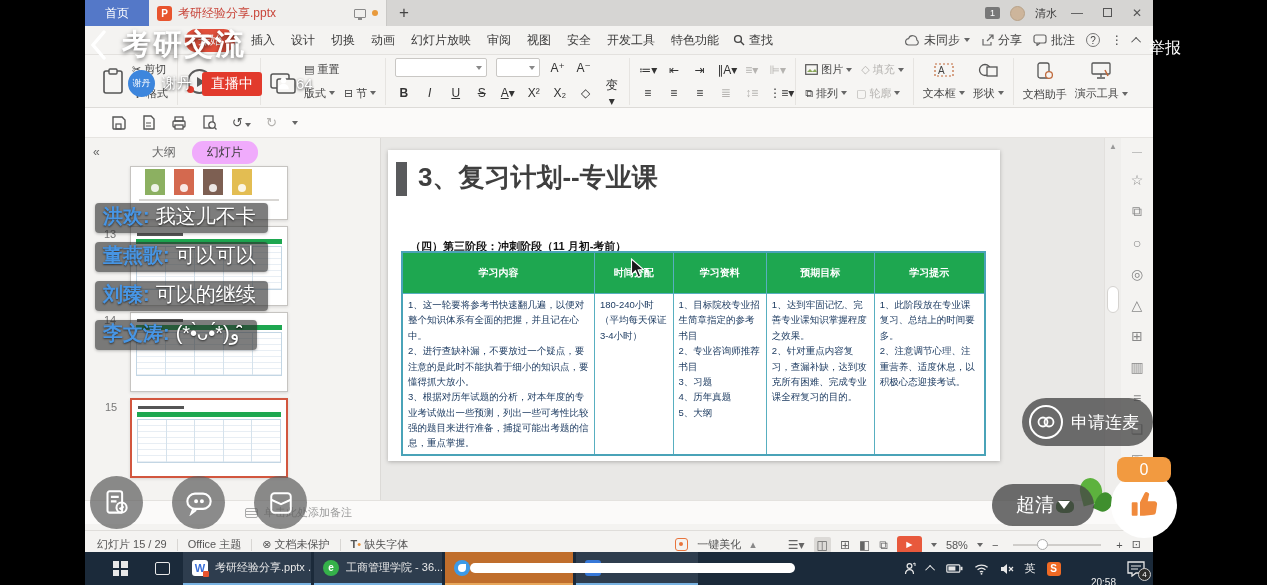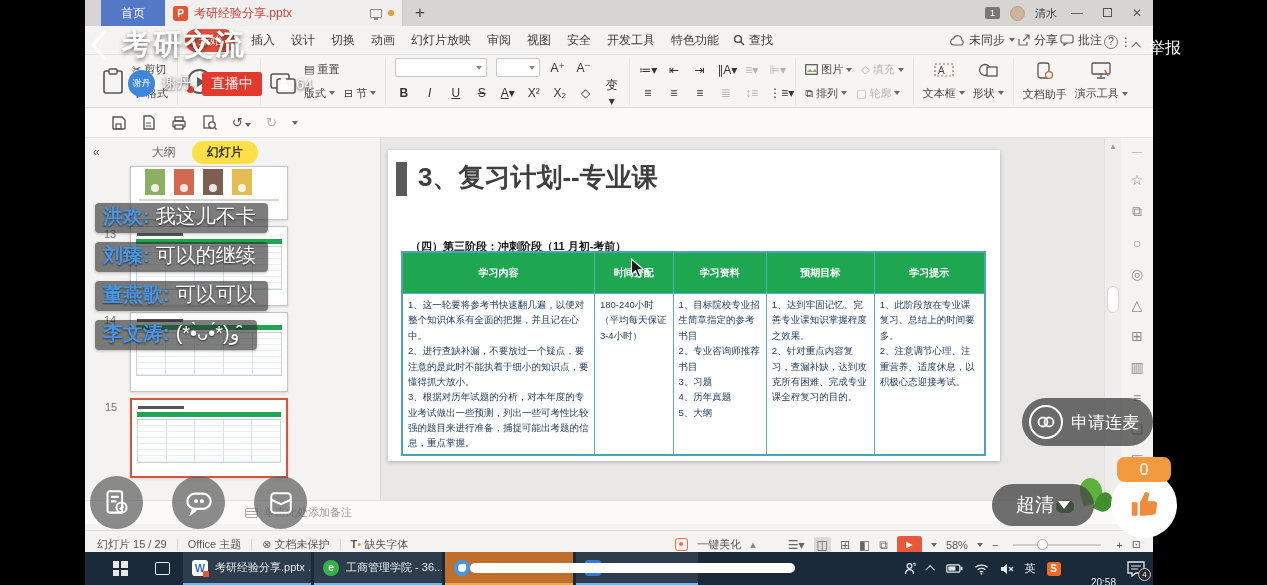--- a/index.html
+++ b/index.html
@@ -4,40 +4,40 @@
 <style>
   * { box-sizing: border-box; margin: 0; padding: 0; }
   body { background:#000; font-family:"Liberation Sans","DejaVu Sans",sans-serif; }
   .stage { position:relative; width:1267px; height:585px; background:#000; overflow:hidden; }
 
   
   .app { position:absolute; left:85px; top:0; width:1068px; height:585px; background:#f4f3f1; }
 
   
   .tabbar { position:absolute; left:0; top:0; right:0; height:26px; background:#d6d5d3; display:flex; align-items:stretch; }
-  .tab-home { margin-left:16px; width:64px; background:#5478c8; color:#fff; font-size:12px; display:flex; align-items:center; justify-content:center; }
+  .tab-home { width:64px; background:#5478c8; color:#fff; font-size:12px; display:flex; align-items:center; justify-content:center; }
   .tab-doc { width:238px; background:#f0efed; display:flex; align-items:center; gap:6px; padding:0 8px; font-size:12px; color:#c8453a; border-right:1px solid #c9c8c6; }
   .p-icon { width:15px; height:15px; background:#e8542e; border-radius:3px; color:#fff; font-size:10px; font-weight:bold; display:flex; align-items:center; justify-content:center; flex:0 0 auto; }
   .tab-doc-label { white-space:nowrap; overflow:hidden; flex:1; }
   .mon-ic { width:12px; height:9px; border:1px solid #8a8a8a; border-radius:1px; position:relative; flex:0 0 auto;}
   .mon-ic::after { content:''; position:absolute; left:3px; bottom:-3px; width:4px; height:2px; background:#8a8a8a; }
   .dot-orange { width:6px; height:6px; border-radius:50%; background:#e89a3c; flex:0 0 auto; }
   .tab-add { width:34px; font-size:17px; color:#444; display:flex; align-items:center; justify-content:center; }
   .titlebar-right { margin-left:auto; display:flex; align-items:center; gap:10px; padding-right:6px; font-size:11px; color:#333; }
   .badge-count { background:#787878; color:#fff; border-radius:2px; font-size:9px; padding:1px 5px; }
   .avatar-mini { width:15px; height:15px; border-radius:50%; background:#cdb59b; border:1px solid #b8a288; }
   .winbtn { color:#555; font-size:12px; width:20px; text-align:center; }
   .winbtn-box { width:9px; height:9px; border:1px solid #555; display:inline-block; }
 
   
   .ribbontabs { position:absolute; top:26px; left:0; right:0; height:29px; background:#f4f3f1; border-bottom:1px solid #e3e1de; display:flex; align-items:center; font-size:12px; color:#3a3a3a; }
   .rtab { margin:0 8px; white-space:nowrap; }
   .rtab-active { background:#e2503c; color:#fff; border-radius:12px; padding:3px 13px; margin-left:100px; }
   .rfind { display:flex; align-items:center; gap:4px; margin-left:6px; white-space:nowrap; }
-  .ribbon-right { margin-left:auto; display:flex; align-items:flex-end; gap:2px; padding-right:12px; color:#444; white-space:nowrap; }
+  .ribbon-right { margin-left:auto; display:flex; align-items:center; gap:11px; padding-right:12px; color:#444; white-space:nowrap; }
   .rr-item { display:flex; align-items:center; gap:4px; }
   .caret-dn { width:0; height:0; border-left:3px solid transparent; border-right:3px solid transparent; border-top:4px solid #666; display:inline-block; }
   .qmark { width:14px; height:14px; border:1px solid #777; border-radius:50%; font-size:10px; display:flex; align-items:center; justify-content:center; }
   .chev-up { width:7px; height:7px; border-left:1.5px solid #555; border-top:1.5px solid #555; transform:rotate(45deg) translateY(2px); display:inline-block; }
 
   
   .toolbar { position:absolute; top:55px; left:0; right:0; height:53px; background:#f6f5f3; border-bottom:1px solid #dddbd8; display:flex; align-items:stretch; padding:3px 0 2px 8px; font-size:11px; color:#444; }
   .tgroup { display:flex; align-items:center; gap:8px; padding:0 9px; border-right:1px solid #e6e4e1; }
   .tcol { display:flex; flex-direction:column; justify-content:space-around; height:100%; }
   .trow { display:flex; gap:9px; align-items:center; }
@@ -51,21 +51,21 @@
   .playcircle .reddot { position:absolute; left:-2px; bottom:-1px; width:7px; height:7px; border-radius:50%; background:#e23a2c; }
   .gray { color:#b5b3b0; }
 
   
   .quickbar { position:absolute; top:108px; left:0; right:0; height:30px; background:#fbfaf9; border-bottom:1px solid #e6e4e1; display:flex; align-items:center; gap:15px; padding-left:26px; color:#555; font-size:13px; }
 
   
   .main { position:absolute; top:138px; left:0; right:0; bottom:85px; background:#e9e8e6; display:flex; }
   .panel { width:296px; background:#f4f3f1; border-right:1px solid #dcdad7; position:relative; }
   .panel-head { height:28px; display:flex; align-items:center; gap:16px; padding-left:8px; font-size:12px; color:#666; }
-  .pill-slides { background:#fde047; border-radius:11px; padding:3px 15px; color:#3a3a3a;font-weight:bold; }
+  .pill-slides { background:#f0abfc; border-radius:11px; padding:3px 15px; color:#3a3a3a; }
   .thumbs { position:absolute; left:45px; top:28px; width:158px; }
   .thumb { position:relative; background:#fff; border:1px solid #c6c4c1; box-shadow:0 1px 3px rgba(0,0,0,.12); margin-bottom:6px; }
   .thumb-num { position:absolute; left:-27px; top:1px; font-size:11px; color:#777; }
   .thumb.current { border:2px solid #d2563e; }
   .ribbons { display:flex; gap:9px; padding:2px 0 0 14px; }
   .ribbon { width:20px; height:26px; position:relative; }
   .ribbon::after { content:''; position:absolute; left:6px; bottom:3px; width:8px; height:8px; border-radius:50%; background:rgba(255,255,255,.85); }
   .mini-title { width:46px; height:3px; background:#555; margin:6px 0 3px 6px; }
   .mini-band { height:5px; background:#1ea750; margin:0 5px; }
   .mini-grid { margin:2px 5px 5px; height:44px; border:1px solid #c3d6e4; display:flex; }
@@ -633,22 +633,22 @@
       <svg width="15" height="15" viewBox="0 0 24 24" fill="#fff">
           <circle cx="12" cy="7" r="4.5"></circle>
           <path d="M3.5 21c0-4.7 3.8-8.5 8.5-8.5s8.5 3.8 8.5 8.5z"></path>
         </svg>
       <span>64</span>
     </span>
   </div>
 
   <div class="chat">
     <div class="chat-item"><span class="chat-name">洪欢</span><span class="chat-name">:</span><span class="chat-text">我这儿不卡</span></div>
+    <div class="chat-item"><span class="chat-name">董燕歌</span><span class="chat-name">:</span><span class="chat-text">可以可以</span></div>
     <div class="chat-item"><span class="chat-name">刘臻</span><span class="chat-name">:</span><span class="chat-text">可以的继续</span></div>
-    <div class="chat-item"><span class="chat-name">董燕歌</span><span class="chat-name">:</span><span class="chat-text">可以可以</span></div>
     <div class="chat-item"><span class="chat-name">李文涛</span><span class="chat-name">:</span><span class="chat-text">(*•̀ᴗ•́*)و ̑̑</span></div>
   </div>
 
   <div class="ov-circles">
     <div class="ov-circle">
       <svg width="27" height="27" viewBox="0 0 24 24" fill="none" stroke="#fff" stroke-width="1.8">
           <rect x="4" y="2" width="13" height="19" rx="2"></rect>
           <path d="M7 7h7M7 11h5"></path>
           <circle cx="16.5" cy="16.5" r="4.5" fill="rgba(95,95,95,0.01)"></circle>
           <path d="M14.7 16.6l1.3 1.3 2.3-2.5"></path>

